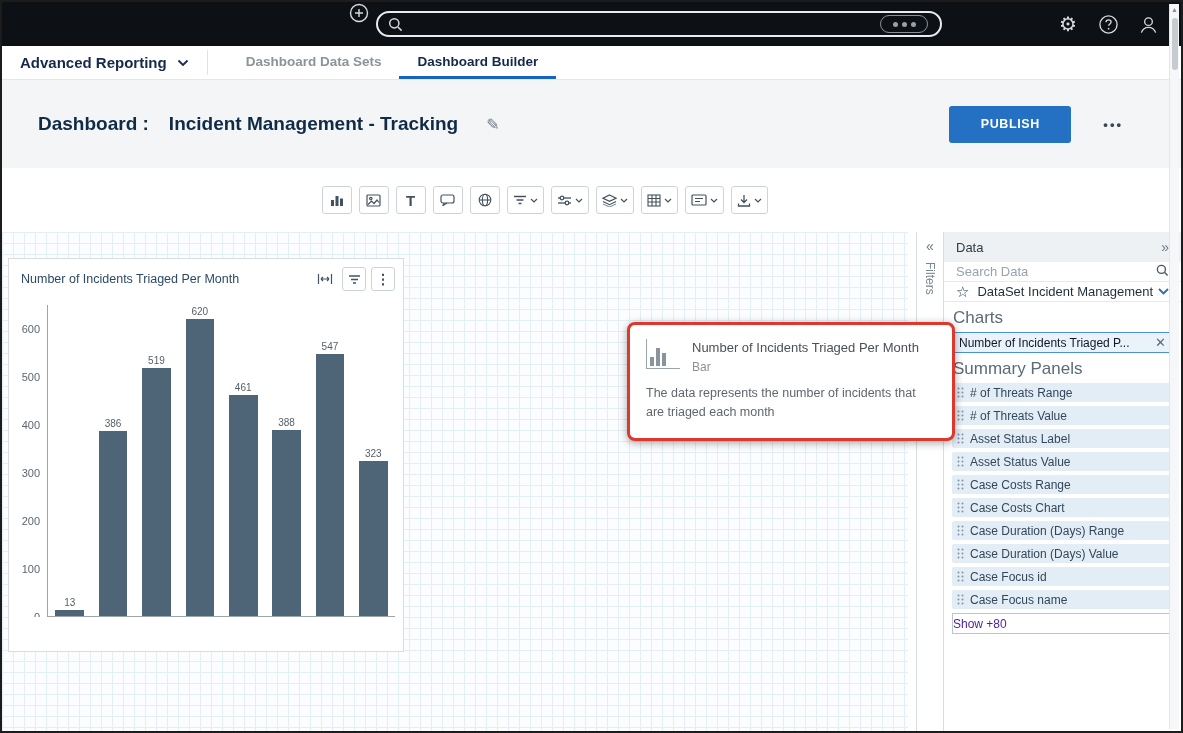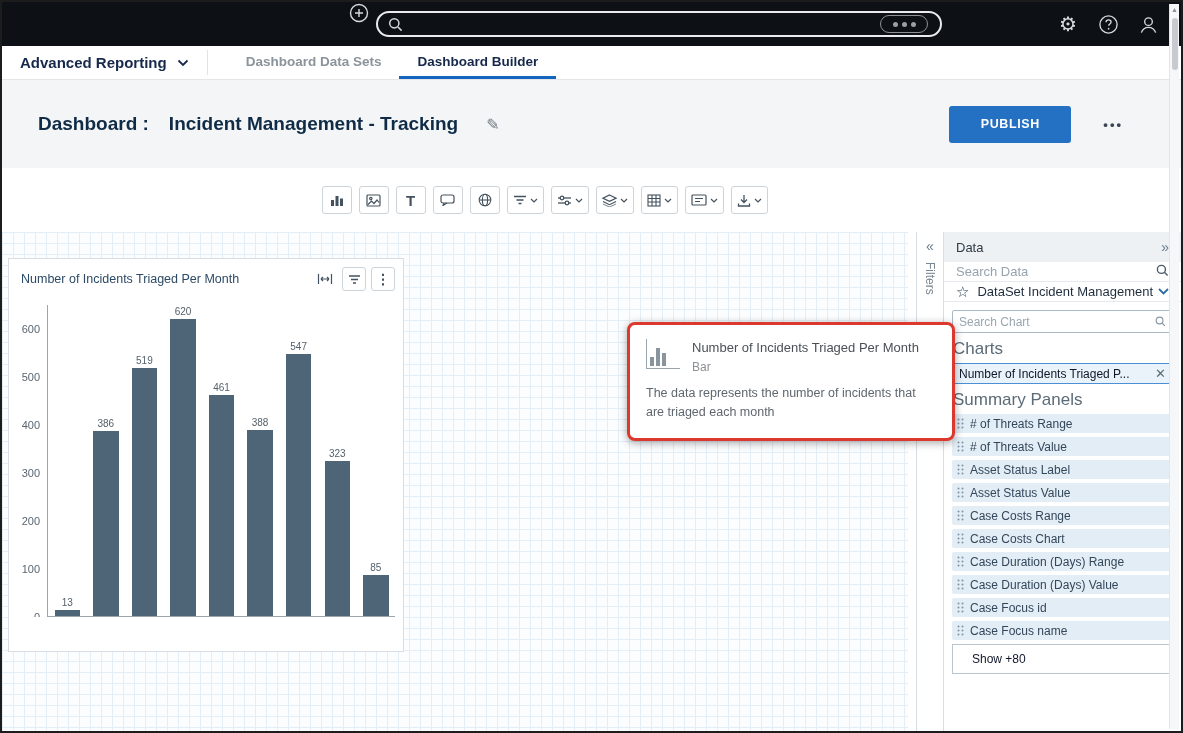--- a/index.html
+++ b/index.html
@@ -95,21 +95,21 @@
   .sb-searchchart input::placeholder { color:#9aa7b1; }
   .sb-label { margin:6px 9px 4px; font-size:17px; color:#5b6b77; }
   .sb-selected { margin:2px 8px 6px; height:21px; border:1px solid #4a90d4; background:#eaf2fa; display:flex; align-items:center; padding:0 6px; }
   .sb-selected .t { flex:1; font-size:12px; color:#0f172a; white-space:nowrap; overflow:hidden; }
   .x-ic { font-size:13px; color:#5b6b77; cursor:pointer; margin-left:4px; }
   .sb-items { margin:2px 8px 0; }
   .s-item { height:19px; margin-bottom:4px; background:#e3edf5; border-radius:2px; display:flex; align-items:center; padding:0 6px 0 5px; cursor:grab; }
   .s-item .handle { display:flex; margin-right:6px; }
   .s-item .handle svg circle { fill:#7d93a6; }
   .s-item-label { font-size:12px; color:#33475b; white-space:nowrap; overflow:hidden; }
-  .sb-show { margin:2px 8px 0; height:30px; border:1px solid #b9c6cf; background:#fff; display:flex; align-items:center; padding:0 19px; font-size:12px; color:#0f172a; cursor:pointer; }
+  .sb-show { margin:2px 8px 0; height:21px; border:1px solid #b9c6cf; background:#fff; display:flex; align-items:center; padding:0 0; font-size:12px; color:#4c1d95; cursor:pointer; }
 
   
   .scrollbar { position:absolute; right:2px; top:2px; bottom:2px; width:10px; background:#f6f7f8; border-left:1px solid #e3e6e8; z-index:40; }
   .scroll-up { position:absolute; top:2px; left:0; width:100%; text-align:center; font-size:7px; color:#8a9096; }
   .scroll-thumb { position:absolute; top:14px; left:2px; width:6px; height:52px; border-radius:3px; background:#c7cbd0; cursor:pointer; }
 </style>
 </head>
 <body>
 
 <div class="app">
@@ -325,24 +325,20 @@
                 <div class="bar" style="height: 59.6923%; background: rgb(77, 101, 119);"></div>
               </div>
               <div class="col">
                 <div class="bval">547</div>
                 <div class="bar" style="height: 84.1538%; background: rgb(77, 101, 119);"></div>
               </div>
               <div class="col">
                 <div class="bval">323</div>
                 <div class="bar" style="height: 49.6923%; background: rgb(77, 101, 119);"></div>
               </div>
-              <div class="col">
-                <div class="bval">85</div>
-                <div class="bar" style="height: 13.0769%; background: rgb(77, 101, 119);"></div>
-              </div>
             </div>
         </div>
       </div>
     </div>
 
     <div class="tip">
       <div class="tip-row">
         <span class="tip-icon">
             <i style="height:9px"></i>
             <i style="height:18px"></i>
@@ -377,29 +373,20 @@
       </div>
       <div class="sb-row">
         <span class="star">☆</span>
         <span class="ds-label">DataSet Incident Management ...</span>
         <span style="display:flex;">
           <svg width="11" height="7" viewBox="0 0 11 7" fill="none" stroke="#2e6da4" stroke-width="1.8">
               <path d="M1 1l4.5 4.5L10 1"></path>
             </svg>
         </span>
       </div>
-      <div class="sb-searchchart">
-        <input type="text" placeholder="Search Chart" style="">
-        <span class="mag">
-          <svg width="11" height="11" viewBox="0 0 13 13" fill="none" stroke="#8a99a6" stroke-width="1.4">
-              <circle cx="5.4" cy="5.4" r="4"></circle>
-              <path d="M8.6 8.6l3 3"></path>
-            </svg>
-        </span>
-      </div>
       <div class="sb-label">Charts</div>
       <div class="sb-selected">
         <span class="t">Number of Incidents Triaged P...</span>
         <span class="x-ic">✕</span>
       </div>
       <div class="sb-label">Summary Panels</div>
       <div class="sb-items">
           <div class="s-item">
             <span class="handle">
               <svg width="7" height="11" viewBox="0 0 7 11">

